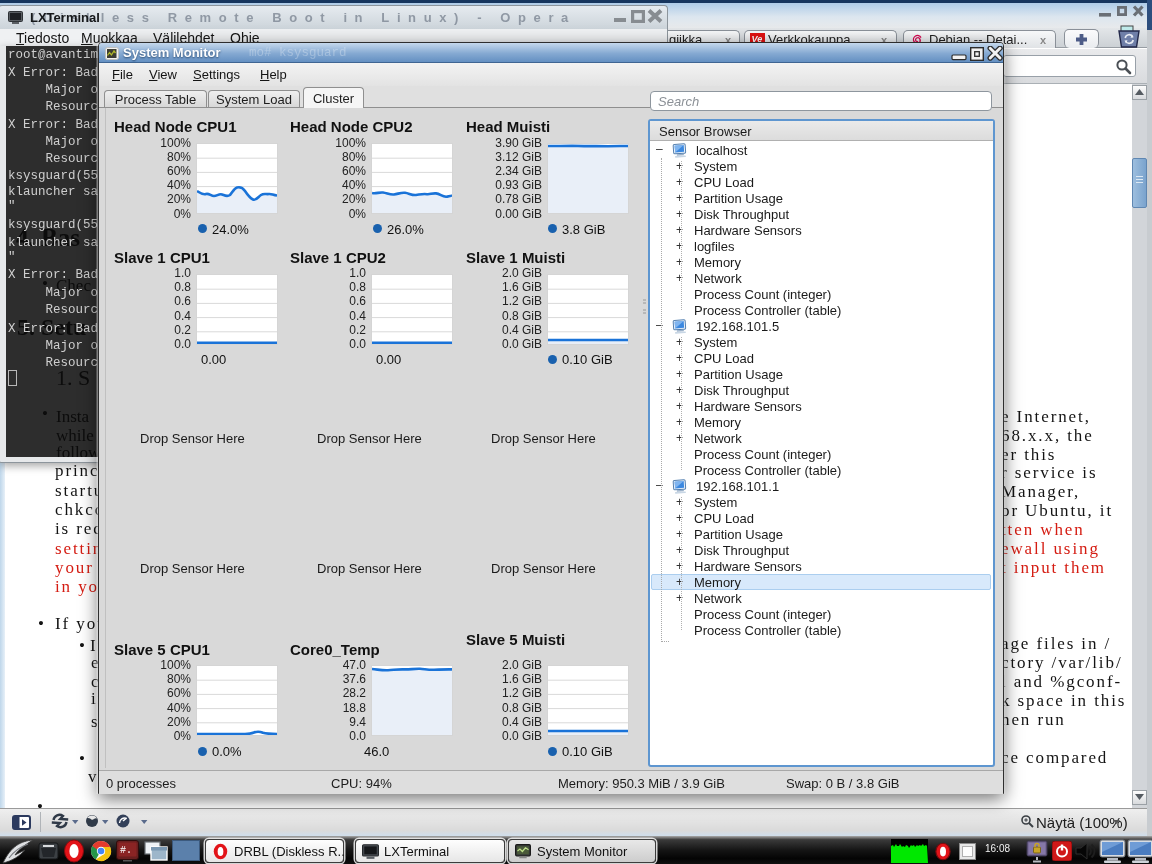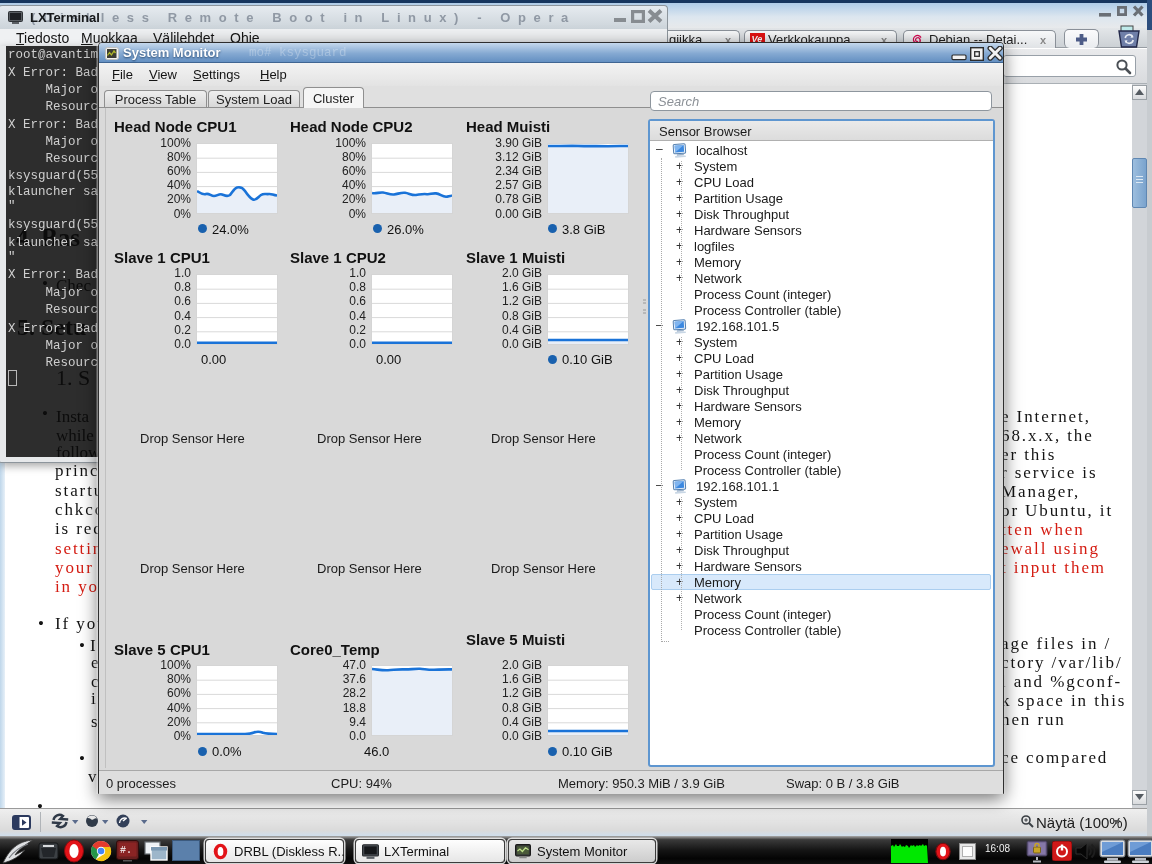--- a/index.html
+++ b/index.html
@@ -289,21 +289,21 @@
 <div class="ylab" style="left:32px;top:163.5px">0%</div>
 <div class="ylab" style="left:207px;top:92.5px">100%</div>
 <div class="ylab" style="left:207px;top:106.7px">80%</div>
 <div class="ylab" style="left:207px;top:120.9px">60%</div>
 <div class="ylab" style="left:207px;top:135.1px">40%</div>
 <div class="ylab" style="left:207px;top:149.3px">20%</div>
 <div class="ylab" style="left:207px;top:163.5px">0%</div>
 <div class="ylab" style="left:383px;top:92.5px">3.90 GiB</div>
 <div class="ylab" style="left:383px;top:106.7px">3.12 GiB</div>
 <div class="ylab" style="left:383px;top:120.9px">2.34 GiB</div>
-<div class="ylab" style="left:383px;top:135.1px">2.57 GiB</div>
+<div class="ylab" style="left:383px;top:135.1px">0.93 GiB</div>
 <div class="ylab" style="left:383px;top:149.3px">0.78 GiB</div>
 <div class="ylab" style="left:383px;top:163.5px">0.00 GiB</div>
 <div class="plot" style="left:97px;top:100px"><svg width="80" height="69" viewBox="0 0 80 69">
           <line x1="0" y1="14.2" x2="80" y2="14.2" stroke="#d9d9d9" stroke-width="1"></line>
           <line x1="0" y1="28.4" x2="80" y2="28.4" stroke="#d9d9d9" stroke-width="1"></line>
           <line x1="0" y1="42.6" x2="80" y2="42.6" stroke="#d9d9d9" stroke-width="1"></line>
           <line x1="0" y1="56.8" x2="80" y2="56.8" stroke="#d9d9d9" stroke-width="1"></line>
           <path d="M0,47 C3,49 6,51 9,50 C12,49 14,52 17,52 C20,52 22,49.5 25,50.5 C28,51.5 30,53 33,51 C35,49 37,44.5 40,43.5 C43,42.8 46,44 48,47 C50,50 53,54 56,55.5 C59,57 61,53 64,51 C67,49 69,50.5 72,50 C74,49.6 76,51 80,51.5 L80,69 L0,69 Z" fill="#e9eff8"></path>
           <path d="M0,47 C3,49 6,51 9,50 C12,49 14,52 17,52 C20,52 22,49.5 25,50.5 C28,51.5 30,53 33,51 C35,49 37,44.5 40,43.5 C43,42.8 46,44 48,47 C50,50 53,54 56,55.5 C59,57 61,53 64,51 C67,49 69,50.5 72,50 C74,49.6 76,51 80,51.5" fill="none" stroke="#1a73d8" stroke-width="2.6" stroke-linejoin="round"></path>
         </svg></div>

